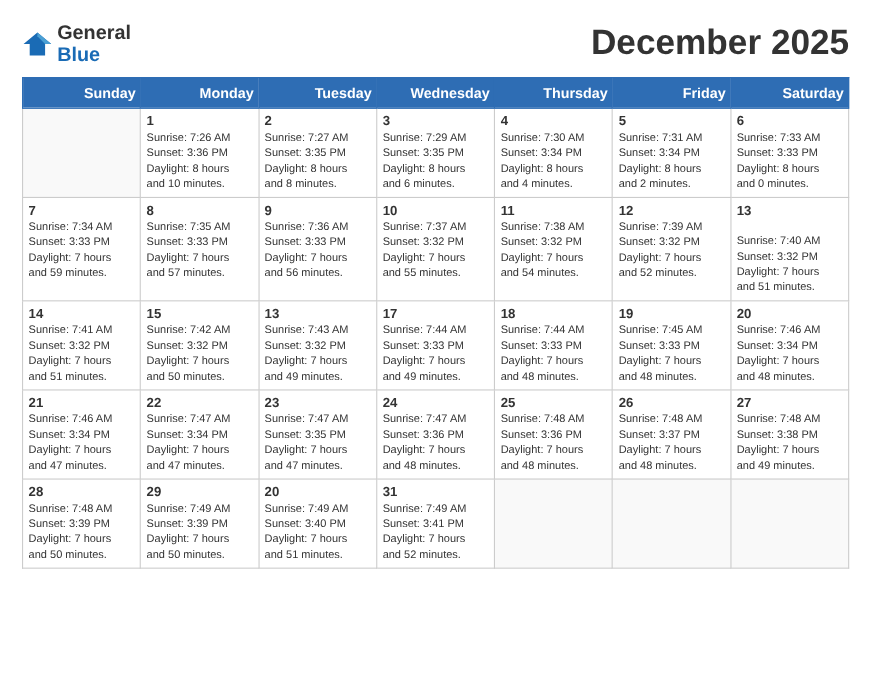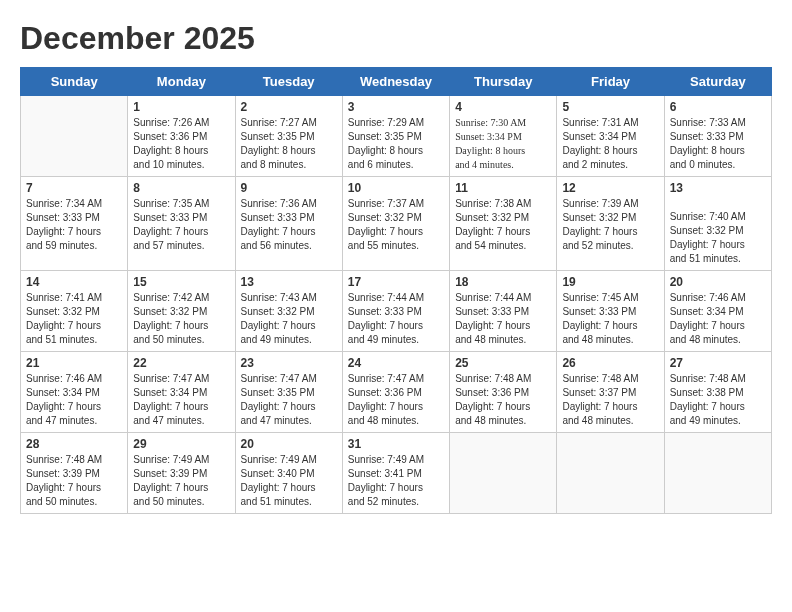--- a/index.html
+++ b/index.html
@@ -46,21 +46,21 @@
     }
     .calendar {
       width: 100%;
       border-collapse: collapse;
     }
     .calendar th {
       background-color: #2e6db4;
       color: #fff;
       font-size: 13px;
       padding: 6px 4px;
-      text-align: center;
+      text-align: right;
       border: 1px solid #2e6db4;
     }
     .calendar td {
       border: 1px solid #ccc;
       vertical-align: top;
       padding: 4px 5px;
       font-size: 10.5px;
       color: #333;
       width: calc(100% / 7);
       height: 80px;
@@ -77,20 +77,30 @@
     .day-info {
       font-size: 10px;
       color: #333;
       line-height: 1.4;
     }
   </style>
 </head>
 <body>
 
 <div class="header">
+  <div class="logo">
+    <svg class="logo-icon" viewBox="0 0 40 40">
+      <polygon points="20,5 38,20 30,20 30,35 10,35 10,20 2,20" fill="#1a6bb5"></polygon>
+      <polygon points="20,5 38,20 30,20 20,10" fill="#4a9fd4"></polygon>
+    </svg>
+    <div class="logo-text">
+      <span class="logo-general">General</span><br>
+      <span class="logo-blue">Blue</span>
+    </div>
+  </div>
   <div class="title-block">
     <div class="month-title">December 2025</div>
   </div>
 </div>
 
 <table class="calendar">
   <thead>
     <tr id="weekday-header">
         <th>Sunday</th>
         <th>Monday</th>
@@ -120,21 +130,21 @@
         </td>
         <td>
           <span class="day-number">3</span>
           <div class="day-info" style="white-space: pre-line;">Sunrise: 7:29 AM
 Sunset: 3:35 PM
 Daylight: 8 hours
 and 6 minutes.</div>
         </td>
         <td>
           <span class="day-number">4</span>
-          <div class="day-info" style="white-space: pre-line; font-family: Liberation Serif, serif;">Sunrise: 7:30 AM
+          <div class="day-info" style="white-space: pre-line;">Sunrise: 7:30 AM
 Sunset: 3:34 PM
 Daylight: 8 hours
 and 4 minutes.</div>
         </td>
         <td>
           <span class="day-number">5</span>
           <div class="day-info" style="white-space: pre-line;">Sunrise: 7:31 AM
 Sunset: 3:34 PM
 Daylight: 8 hours
 and 2 minutes.</div>

